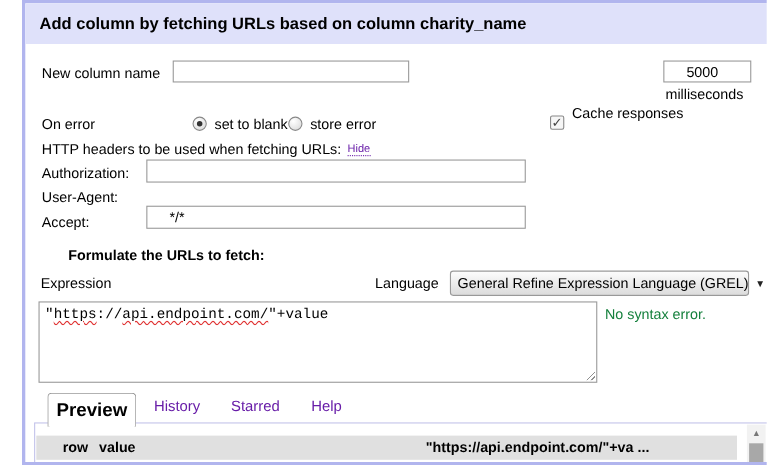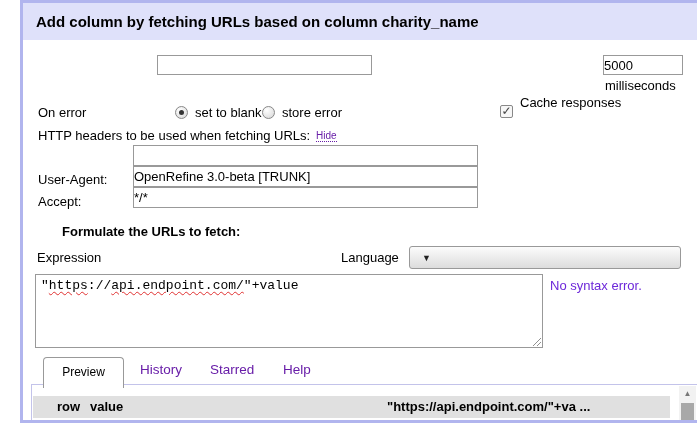--- a/index.html
+++ b/index.html
@@ -20,21 +20,21 @@
     font-size:15px;font-weight:bold;
     line-height:38px;padding-left:13px;box-sizing:border-box;
     white-space:nowrap;
   }
   .lbl{position:absolute;font-size:13px;white-space:nowrap;}
   .bold{font-weight:bold;padding-left:25px;}
   .txt{
     position:absolute;box-sizing:border-box;
     border:1px solid #999;background:#fff;
     font-family:"Liberation Sans",sans-serif;font-size:13px;
-    padding:1px 0;height:20px;
+    padding:1px 20px;height:20px;
   }
   .radio{
     position:absolute;width:13px;height:13px;border-radius:50%;
     border:1px solid #888;box-sizing:border-box;
     background:radial-gradient(circle at 35% 30%, #ffffff, #d6d6d6);
   }
   .radio.checked::after{
     content:"";position:absolute;left:3px;top:3px;width:5px;height:5px;
     border-radius:50%;background:#333;
   }
@@ -67,26 +67,26 @@
     text-decoration-color:#e03131;
     text-decoration-thickness:1px;
     text-underline-offset:2px;
   }
   .resize-handle{
     position:absolute;right:1px;bottom:1px;width:10px;height:10px;
     background:repeating-linear-gradient(135deg,transparent 0 2px,#909090 2px 3px);
     clip-path:polygon(100% 0,100% 100%,0 100%);
     cursor:nwse-resize;
   }
-  .status{position:absolute;font-size:13px;color:#6d28d9;white-space:nowrap;text-align:center;}
+  .status{position:absolute;font-size:13px;color:#15803d;white-space:nowrap;text-align:center;}
   .tab-active{
     position:absolute;box-sizing:border-box;z-index:2;
     background:#fff;border:1px solid #999;border-bottom:none;
     border-radius:4px 4px 0 0;
-    font-size:12px;font-weight:normal;text-align:center;line-height:29px;
+    font-size:17px;font-weight:bold;text-align:center;line-height:29px;
     cursor:default;
   }
   .tab-link{
     position:absolute;font-size:13.5px;color:#681da8;z-index:2;
     cursor:pointer;white-space:nowrap;
   }
   .panel{
     position:absolute;left:8px;top:381px;width:668px;height:80px;
     box-sizing:border-box;border:1px solid #c3c3ea;background:#fff;z-index:1;
   }
@@ -111,50 +111,52 @@
     cursor:grab;
   }
 </style>
 </head>
 <body>
 
 <div class="screen">
 
   <div class="titlebar">Add column by fetching URLs based on column charity_name</div>
 
+  <div class="lbl" style="left:15px;top:56px">New column name</div>
   <input class="txt" style="left: 134px; top: 52px; width: 215px;" value="">
 
   <input class="txt" style="left: 580px; top: 52px; width: 80px;" value="5000">
   <div class="lbl" style="left:582px;top:75px">milliseconds</div>
 
   <div class="lbl" style="left:15px;top:102px">On error</div>
   <span class="radio checked" style="left:152px;top:103px"></span>
   <div class="lbl" style="left:172px;top:102px">set to blank</div>
   <span class="radio" style="left:239px;top:103px"></span>
   <div class="lbl" style="left:259px;top:102px">store error</div>
 
   <span class="checkbox" style="left:477px;top:102px"><span>✓</span></span>
   <div class="lbl" style="left:497px;top:92px">Cache responses</div>
 
   <div class="lbl" style="left:15px;top:125px">HTTP headers to be used when fetching URLs:</div>
   <div class="hide-link" style="left:293px;top:127px">Hide</div>
 
+  <div class="lbl" style="left:15px;top:147px">Authorization:</div>
   <input class="txt" style="left: 110px; top: 142px; width: 345px; height: 21px;" value="">
 
   <div class="lbl" style="left:15px;top:169px">User-Agent:</div>
-  <input class="txt" style="left: 110px; top: 163px; width: 345px; height: 21px;" value="OpenRefine 3.0-beta [TRUNK]">
 
   <div class="lbl" style="left:15px;top:191px">Accept:</div>
   <input class="txt" style="left: 110px; top: 184px; width: 345px; height: 21px;" value="*/*">
 
   <div class="lbl bold" style="left:14px;top:221px">Formulate the URLs to fetch:</div>
 
   <div class="lbl" style="left:14px;top:247px">Expression</div>
   <div class="lbl" style="left:318px;top:247px">Language</div>
   <div class="select" style="left:386px;top:243px;width:272px;height:23px">
+    <span>General Refine Expression Language (GREL)</span>
     <span class="arrow">▼</span>
   </div>
 
   <div class="exprbox" style="left:12px;top:271px;width:508px;height:74px"><span>"</span><span class="sq">https</span><span>://</span><span class="sq">api.endpoint.com/</span><span>"+value</span><span class="resize-handle"></span></div>
 
   <div class="status" style="left:527px;top:275px">No syntax error.</div>
 
   <div class="tab-active" style="left:20px;top:354px;width:81px;height:31px">Preview</div>
   <div class="tab-link" style="left:117px;top:359px">History</div>
   <div class="tab-link" style="left:187px;top:359px">Starred</div>

